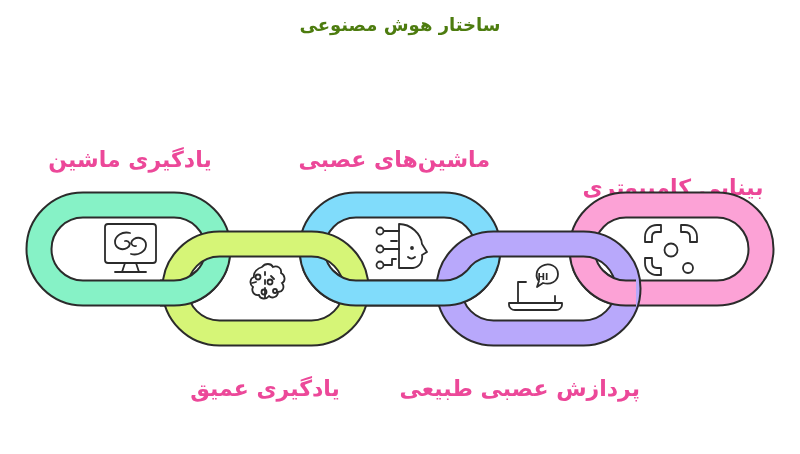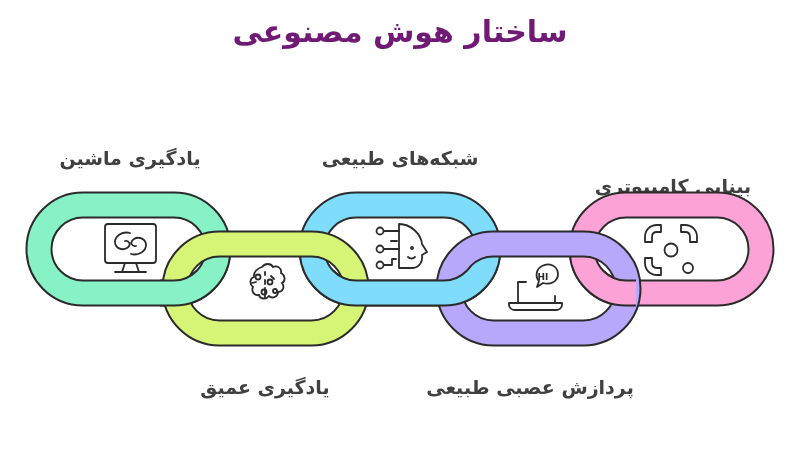--- a/index.html
+++ b/index.html
@@ -1,28 +1,28 @@
 <!DOCTYPE html>
 <html><head>
   <meta charset="utf-8">
   <style>
     html, body { margin: 0; padding: 0; background: #ffffff; }
     body { width: 800px; height: 454px; position: relative; overflow: hidden; font-family: "DejaVu Sans", sans-serif; }
-    .title { position: absolute; top: 14px; left: 0; width: 800px; text-align: center; font-size: 30px; font-weight: bold; color: #701a75; direction: rtl; }
-    .label { position: absolute; font-size: 19px; font-weight: bold; color: #404040; direction: rtl; text-align: center; white-space: nowrap; }
+    .title { position: absolute; top: 14px; left: 0; width: 800px; text-align: center; font-size: 18px; font-weight: bold; color: #4d7c0f; direction: rtl; }
+    .label { position: absolute; font-size: 22px; font-weight: bold; color: #ec4899; direction: rtl; text-align: center; white-space: nowrap; }
     svg.diagram { position: absolute; left: 0; top: 0; }
   </style>
 </head>
 <body>
 
 <div class="title">ساختار هوش مصنوعی</div>
 
 <div class="label" style="left:40px; top:147px; width:180px;">یادگیری ماشین</div>
 <div class="label" style="left:175px; top:376px; width:180px;">یادگیری عمیق</div>
-<div class="label" style="left:310px; top:147px; width:180px;">شبکه‌های طبیعی</div>
+<div class="label" style="left:310px; top:147px; width:180px;">ماشین‌های عصبی</div>
 <div class="label" style="left:420px; top:376px; width:220px;">پردازش عصبی طبیعی</div>
 <div class="label" style="left:578px; top:147px; width:190px;margin-top:28px;">بینایی کامپیوتری</div>
 
 <svg class="diagram" width="800" height="454" viewBox="0 0 800 454">
   <defs>
     
   </defs>
 
   <g>
     <rect x="39" y="205" width="179" height="88" rx="44" fill="none" stroke="#2b2b2b" stroke-width="27"></rect>

